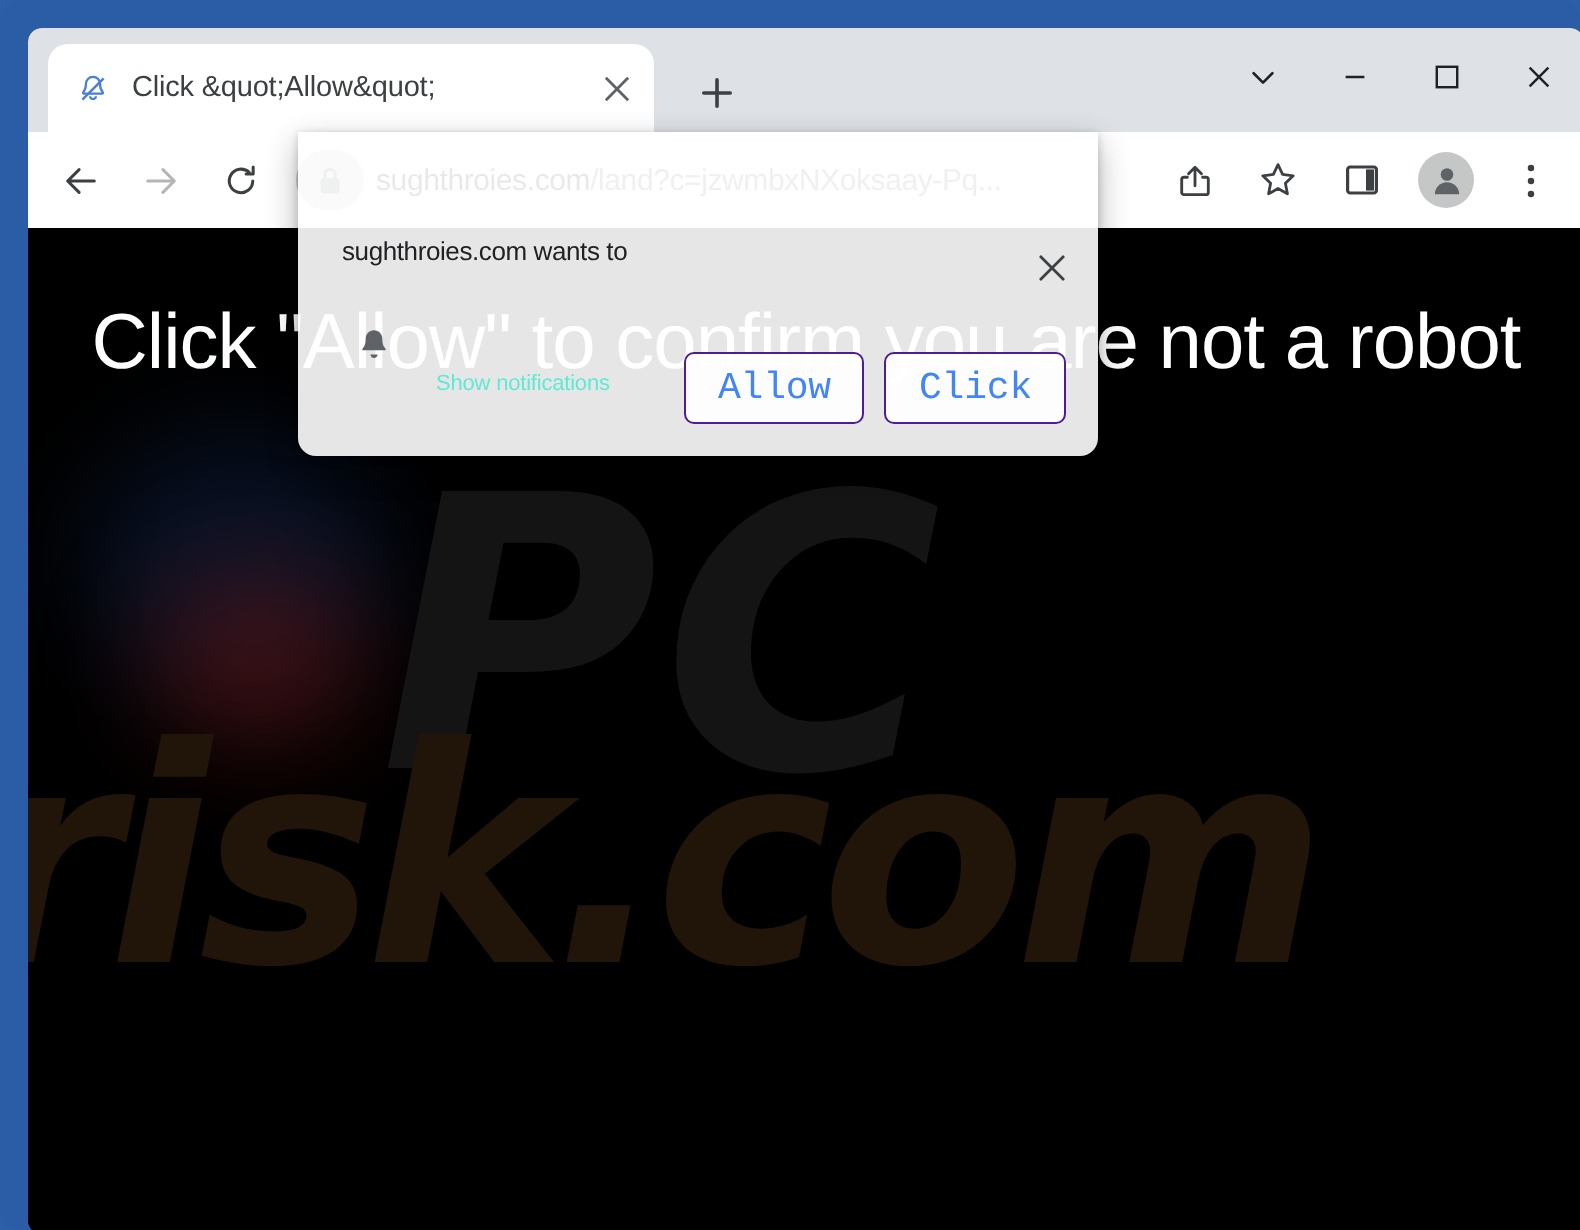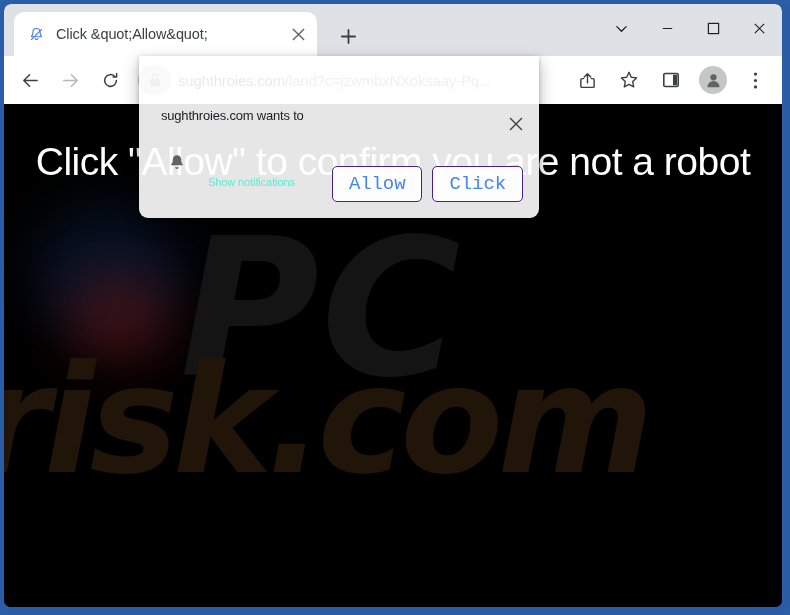--- a/index.html
+++ b/index.html
@@ -12,21 +12,21 @@
     background: #2d5ea8;
   }
 
   
   #window-frame {
     position: absolute;
     left: 0; top: 0;
     width: 790px; height: 615px;
     background: #2b5ca6;
     border-radius: 10px;
-    padding: 4px;
+    padding: 14px;
   }
   #window-inner {
     position: relative;
     width: 778px; height: 603px;
     border-radius: 7px;
     overflow: hidden;
     background: #000;
   }
 
   

